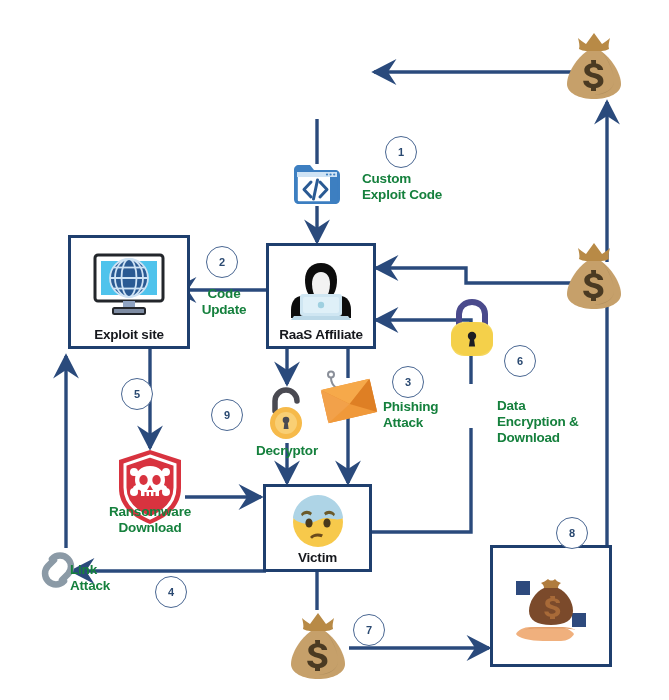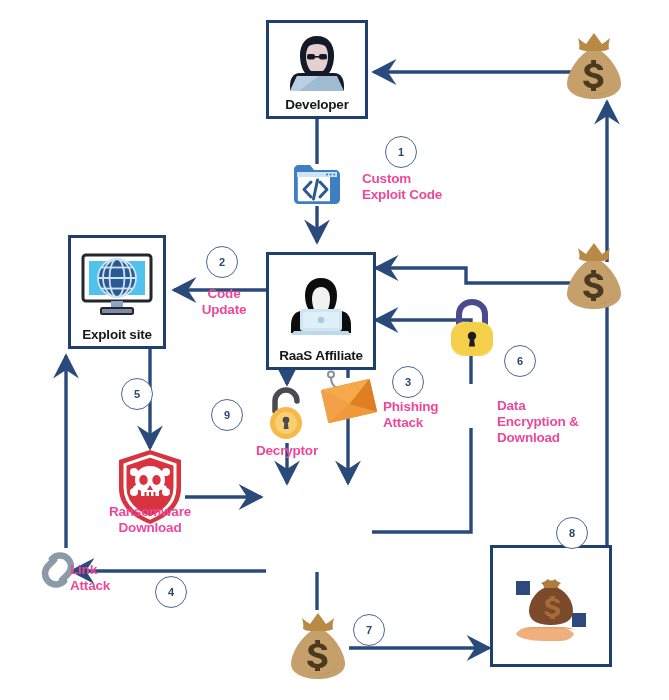--- a/index.html
+++ b/index.html
@@ -56,21 +56,21 @@
   .free-icon {
     position: absolute;
     display: flex;
     align-items: center;
     justify-content: center;
   }
   .free-label {
     position: absolute;
     font-weight: bold;
     font-size: 13.5px;
-    color: #ec4899;
+    color: #15803d;
     line-height: 1.18;
     letter-spacing: -0.2px;
   }
   .step-badge {
     position: absolute;
     width: 30px;
     height: 30px;
     border-radius: 50%;
     border: 1.4px solid #4a6792;
     background: #ffffff;
@@ -122,54 +122,38 @@
       <path d="M349,648 L489,648" marker-end="url(#ah)"></path>
 
       <path d="M607,545 L607,305"></path>
       <path d="M578,283 L466,283 L466,268 L376,268" marker-end="url(#ah)"></path>
 
       <path d="M607,262 L607,102" marker-end="url(#ah)"></path>
       <path d="M578,72 L374,72" marker-end="url(#ah)"></path>
     </g>
   </svg>
 
-  <div class="node-box" style="left:266px; top:20px; width:102px; height:99px;">
-    <div class="glyph">
-      <svg width="64" height="62" viewBox="0 0 64 62">
-        <path d="M32 4c-11 0-17 8-17 19 0 8 2 14 5 18h24c3-4 5-10 5-18C49 12 43 4 32 4z" fill="#141a28"></path>
-        <path d="M32 10c-7 0-11 6-11 14 0 7 2 12 5 15h12c3-3 5-8 5-15 0-8-4-14-11-14z" fill="#e8cfcf"></path>
-        <path d="M21 16c2-5 6-8 11-8s9 3 11 8c-3-3-7-4-11-4s-8 1-11 4z" fill="#141a28"></path>
-        <rect x="22" y="22" width="8" height="5.5" rx="2" fill="#141a28"></rect>
-        <rect x="34" y="22" width="8" height="5.5" rx="2" fill="#141a28"></rect>
-        <rect x="29.6" y="24" width="4.8" height="1.6" fill="#141a28"></rect>
-        <path d="M15 41h34c7 0 10 6 10 13v5H5v-5c0-7 3-13 10-13z" fill="#141a28"></path>
-        <path d="M12 44h40l7 15H5z" fill="#9fbbd4"></path>
-        <path d="M12 44h22L14 59H5z" fill="#b9cfe2"></path>
-      </svg>
-    </div>
-    <div class="node-label">Developer</div>
-  </div>
-
-  <div class="node-box" style="left:266px; top:252px; width:110px; height:118px;">
+
+  <div class="node-box" style="left:266px; top:243px; width:110px; height:106px;">
     <div class="glyph">
       <svg width="70" height="62" viewBox="0 0 70 62">
         <path d="M35 5c-10 0-16 7-16 17 0 9 3 15 7 19h18c4-4 7-10 7-19C51 12 45 5 35 5z" fill="#0d0d0d"></path>
         <path d="M35 14c-6 0-9 5-9 12 0 6 2 11 4 14h10c2-3 4-8 4-14 0-7-3-12-9-12z" fill="#f2f2f2"></path>
         <path d="M24 14c3-5 7-7 11-7s8 2 11 7c-3-2-7-3-11-3s-8 1-11 3z" fill="#0d0d0d"></path>
         <path d="M16 38h38c7 0 11 6 11 14v8H5v-8c0-8 4-14 11-14z" fill="#0d0d0d"></path>
         <rect x="14" y="36" width="42" height="22" rx="3" fill="#cfe6f2"></rect>
         <rect x="17" y="39" width="36" height="16" rx="2" fill="#dff0f8"></rect>
         <circle cx="35" cy="47" r="3.2" fill="#9fd0e0"></circle>
         <path d="M8 58h54l3 4H5z" fill="#bcd9e8"></path>
       </svg>
     </div>
     <div class="node-label">RaaS Affiliate</div>
   </div>
 
-  <div class="node-box" style="left:68px; top:235px; width:98px; height:114px;">
+  <div class="node-box" style="left:68px; top:235px; width:122px; height:114px;">
     <div class="glyph">
       <svg width="76" height="66" viewBox="0 0 76 66">
         <rect x="4" y="3" width="68" height="46" rx="3" fill="#ffffff" stroke="#23262b" stroke-width="3"></rect>
         <rect x="10" y="9" width="56" height="34" fill="#4fc3ec"></rect>
         <rect x="32" y="49" width="12" height="7" fill="#8fa3c2"></rect>
         <rect x="22" y="56" width="32" height="6" rx="1.5" fill="#7e8ca3" stroke="#23262b" stroke-width="2"></rect>
         <g>
           <circle cx="38" cy="26" r="19" fill="#2a5a93"></circle>
           <g stroke="#cfe3f5" stroke-width="1.8" fill="none">
             <circle cx="38" cy="26" r="19"></circle>
@@ -178,20 +162,34 @@
             <line x1="19" y1="26" x2="57" y2="26"></line>
             <path d="M22.5 15.5 H53.5"></path>
             <path d="M22.5 36.5 H53.5"></path>
           </g>
         </g>
       </svg>
     </div>
     <div class="node-label">Exploit site</div>
   </div>
 
+  <div class="node-box" style="left:263px; top:484px; width:109px; height:88px;">
+    <div class="glyph">
+      <svg width="60" height="58" viewBox="0 0 60 58">
+        <circle cx="30" cy="30" r="25" fill="#f7c94b"></circle>
+        <path d="M5 26c1-13 12-23 25-23s24 10 25 23c-7 4-15-2-22 1-8 3-12 6-19 4-4-1-7-3-9-5z" fill="#aed4e6"></path>
+        <path d="M13 22c3-4 8-4 11-1l-1.6 2.6c-2.4-2.2-6-2-8.2.7z" fill="#6b5a2a"></path>
+        <path d="M36 21c3-3 8-3 11 1l-1.2 2.3c-2.2-2.7-5.8-2.9-8.2-.7z" fill="#6b5a2a"></path>
+        <ellipse cx="21" cy="31" rx="3.6" ry="4.6" fill="#4a3a1c"></ellipse>
+        <ellipse cx="39" cy="31" rx="3.6" ry="4.6" fill="#4a3a1c"></ellipse>
+        <path d="M22 45c2.5-3.5 8-4.5 13-2.5l-1.5 2.8c-3.6-1.6-7.4-1-9.5 1.5z" fill="#6b4b1c"></path>
+      </svg>
+    </div>
+    <div class="node-label">Victim</div>
+  </div>
 
   <div class="node-box" style="left:490px; top:545px; width:122px; height:122px;">
     <div class="glyph">
       <svg width="86" height="70" viewBox="0 0 86 70">
         <rect x="8" y="8" width="14" height="14" fill="#2e4a7d"></rect>
         <rect x="64" y="40" width="14" height="14" fill="#2e4a7d"></rect>
         <path d="M40 6c-2 2-5 3-7 4 2 1 3 3 3 5h14c0-2 1-4 3-5-2-1-5-2-6-4-2 2-5 2-7 0z" fill="#b07c3e"></path>
         <path d="M36 15c-9 4-15 14-15 23 0 9 8 14 22 14s22-5 22-14c0-9-6-19-15-23z" fill="#7b4a2b"></path>
         <path d="M42 23h5v2.5c3 .4 5 2 5 4.6h-4c0-1.2-1.2-2-3-2-2 0-3.2.8-3.2 2 0 1.3 1.2 1.8 4.2 2.6 3.8 1 6.2 2.4 6.2 5.8 0 3-2.2 4.8-5.2 5.3V46h-5v-2.3c-3.4-.5-5.6-2.3-5.7-5.3h4.2c.1 1.5 1.5 2.4 3.7 2.4 2.1 0 3.4-.9 3.4-2.2 0-1.3-1.2-1.9-4.2-2.7-3.8-1-6.2-2.5-6.2-5.7 0-2.8 2.2-4.6 5.3-5.2z" fill="#a86a38"></path>
         <path d="M22 54c-6 0-12 3-14 7 2 4 14 7 27 7h18c6 0 11-3 13-7-3-4-9-7-15-7z" fill="#f0b07d"></path>

